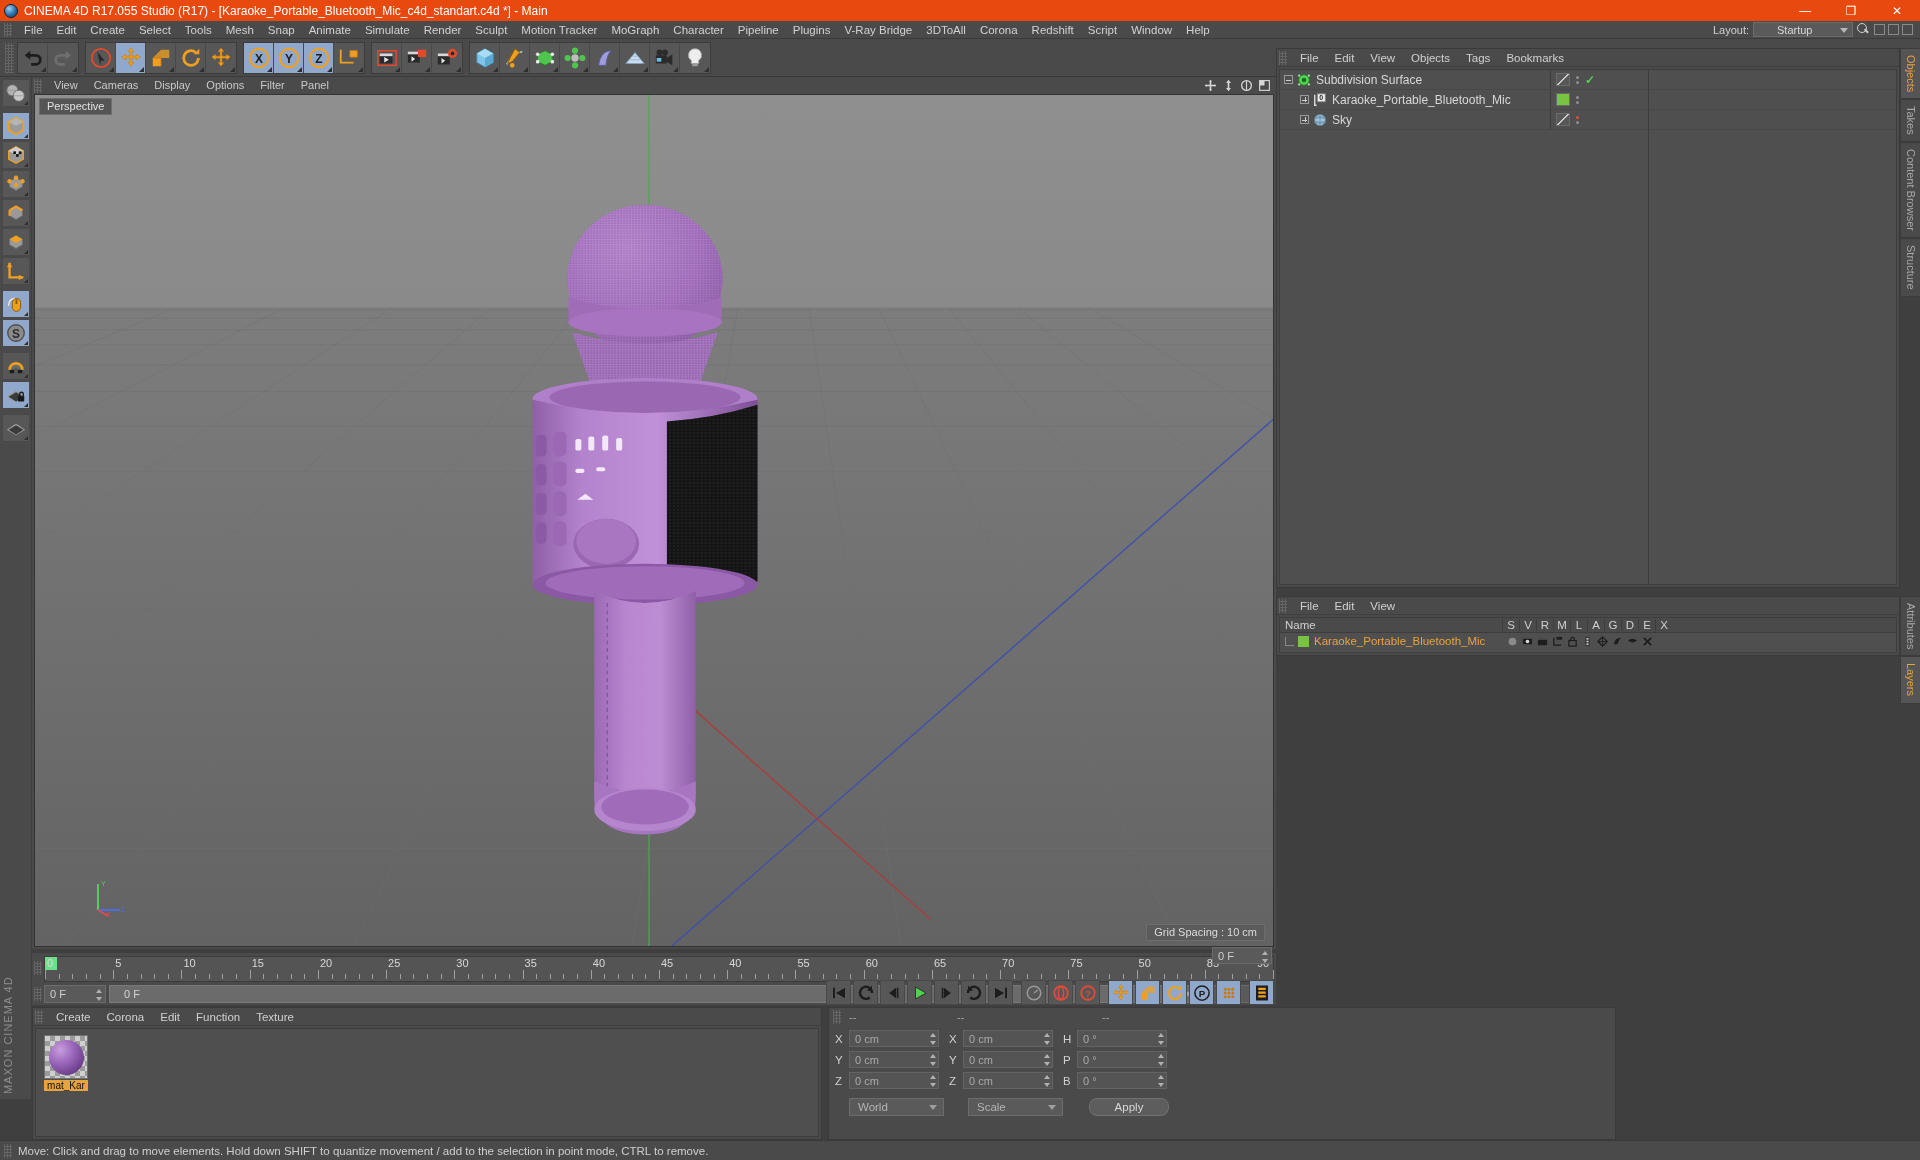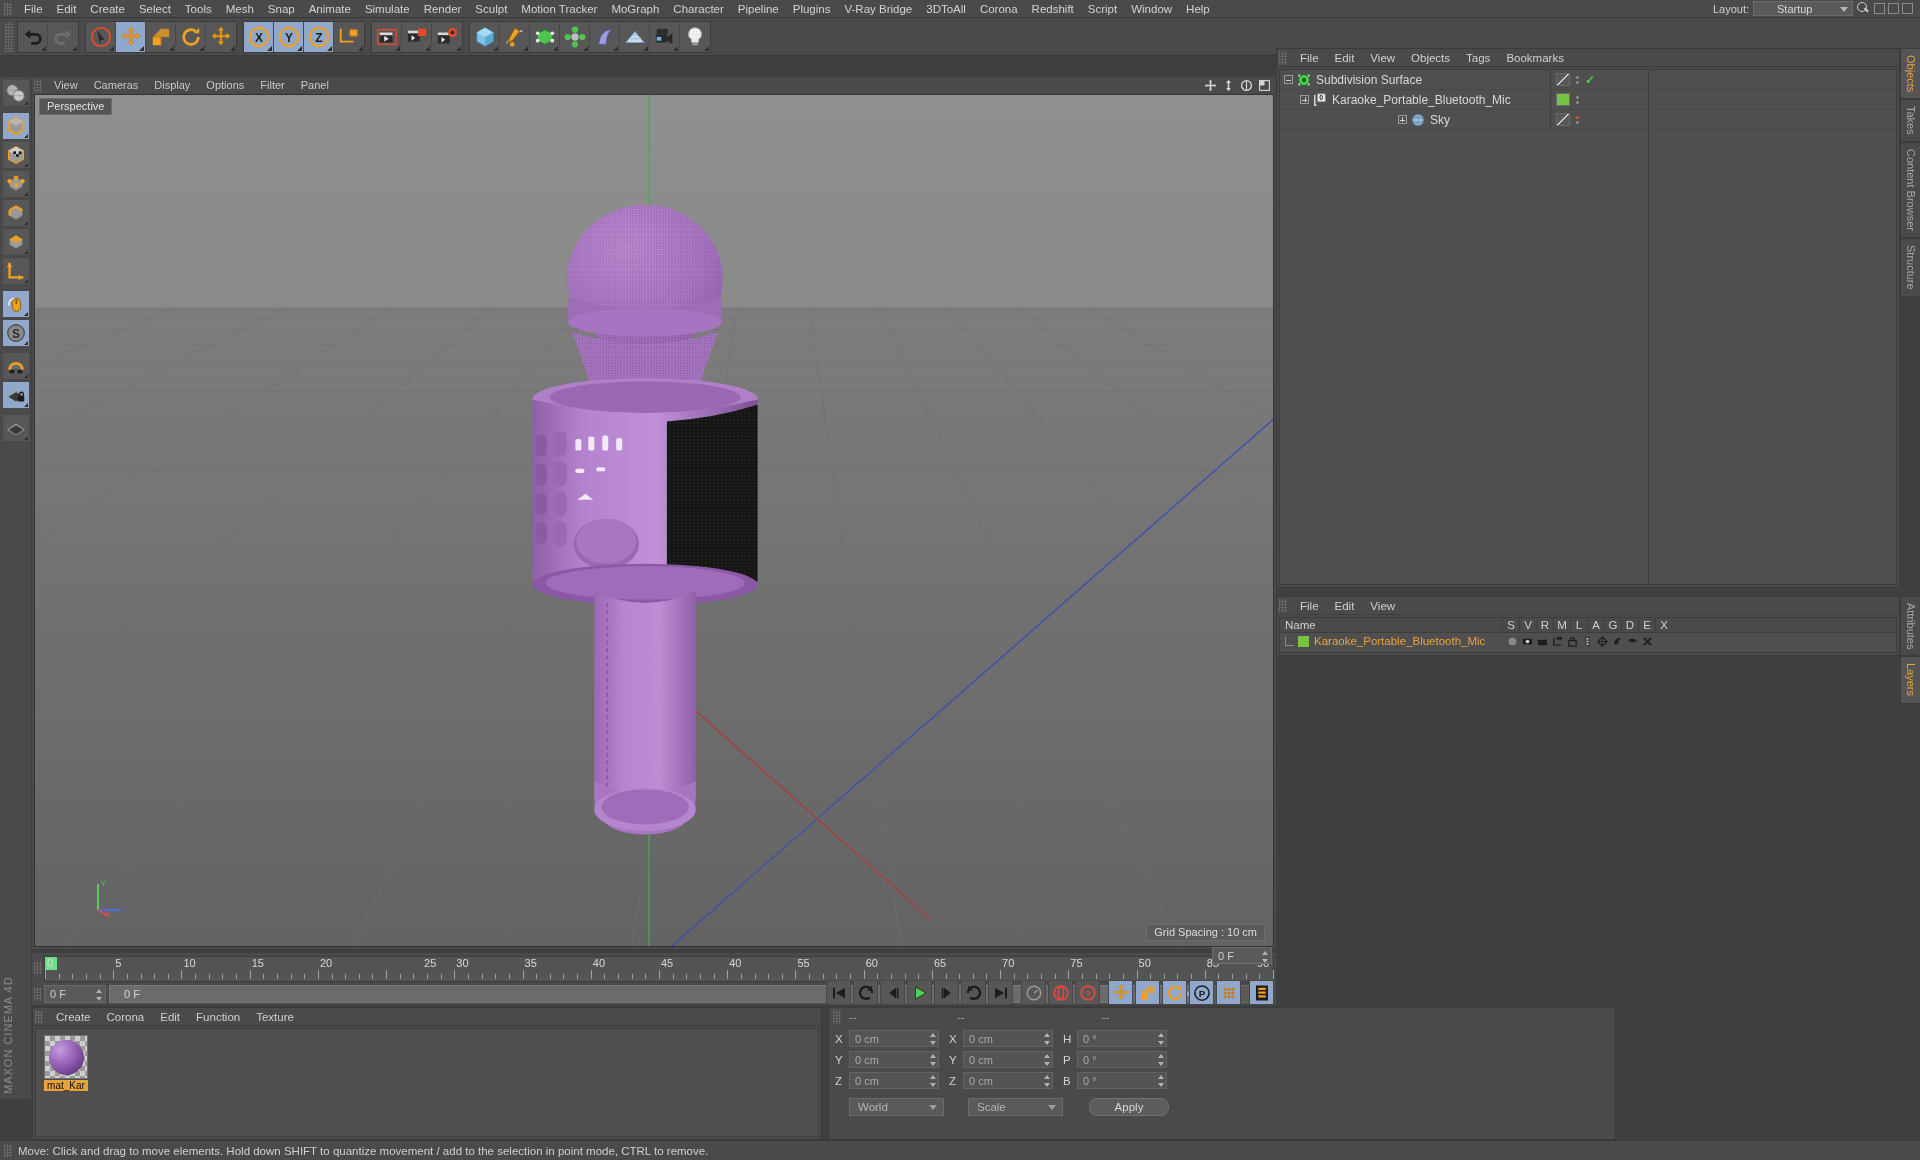--- a/index.html
+++ b/index.html
@@ -207,20 +207,29 @@
   .hgrip{width:8px;height:14px;background-image:
       repeating-linear-gradient(0deg,#6e6e6e 0 1px,transparent 1px 3px),
       repeating-linear-gradient(90deg,#6e6e6e 0 1px,transparent 1px 3px);
       background-size:3px 3px;opacity:.75;flex:0 0 auto;}
 </style>
 </head>
 <body>
 
 <div class="app">
 
+  <div class="titlebar">
+    <div class="c4dlogo"></div>
+    <div class="ttext">CINEMA 4D R17.055 Studio (R17) - [Karaoke_Portable_Bluetooth_Mic_c4d_standart.c4d *] - Main</div>
+    <div class="winbtns">
+      <div>—</div>
+      <div>❐</div>
+      <div class="close">✕</div>
+    </div>
+  </div>
 
   <div class="menubar">
     <div class="hgrip" style="margin-right:5px"></div>
     <div id="menu-items" style="display:flex">
         <div class="mi">File</div>
         <div class="mi">Edit</div>
         <div class="mi">Create</div>
         <div class="mi">Select</div>
         <div class="mi">Tools</div>
         <div class="mi">Mesh</div>
@@ -779,21 +788,21 @@
             </div>
             <div class="dotcol">
               <span class="tagswatch" style="background: rgb(118, 196, 66);"></span>
               <span class="dots">
                 <i style="background:#8f8f8f"></i>
                 <i></i>
               </span>
             </div>
           </div>
           <div class="objrow">
-            <div class="treearea" style="padding-left: 20px; justify-content: center;">
+            <div class="treearea" style="padding-left: 20px;">
               <span class="plusbox plus"></span>
               <span class="objicon"><svg width="14" height="14" viewBox="0 0 16 16">
                   <circle cx="8" cy="8" r="6.4" fill="#9fc2dd" stroke="#5c7f99"></circle>
                   <ellipse cx="8" cy="8" rx="6.4" ry="2.6" fill="none" stroke="#5c7f99" stroke-width=".8"></ellipse>
                   <path d="M8 1.6v12.8M2.6 4.6h10.8M2.6 11.4h10.8" stroke="#5c7f99" stroke-width=".7" fill="none"></path>
                 </svg></span>
               <span>Sky</span>
             </div>
             <div class="dotcol">
               <span class="tagswatch" style="background: linear-gradient(135deg, rgb(88, 88, 88) 0px, rgb(88, 88, 88) 46%, rgb(207, 207, 207) 46%, rgb(207, 207, 207) 54%, rgb(88, 88, 88) 54%, rgb(88, 88, 88) 100%);"></span>
@@ -929,21 +938,21 @@
           <div class="tltick" style="left: calc(17.7778%);"></div>
           <div class="tltick" style="left: calc(18.8889%);"></div>
           <div class="tltick" style="left: calc(20%);"></div>
           <div class="tltick" style="left: calc(21.1111%);"></div>
           <div class="tlnum" style="left: calc(22.2222% + 2px);">20</div>
           <div class="tltick maj" style="left: calc(22.2222%);"></div>
           <div class="tltick" style="left: calc(23.3333%);"></div>
           <div class="tltick" style="left: calc(24.4444%);"></div>
           <div class="tltick" style="left: calc(25.5556%);"></div>
           <div class="tltick" style="left: calc(26.6667%);"></div>
-          <div class="tlnum" style="left: calc(27.7778% + 2px); margin-left: 36px;">25</div>
+          <div class="tlnum" style="left: calc(27.7778% + 2px);">25</div>
           <div class="tltick maj" style="left: calc(27.7778%);"></div>
           <div class="tltick" style="left: calc(28.8889%);"></div>
           <div class="tltick" style="left: calc(30%);"></div>
           <div class="tltick" style="left: calc(31.1111%);"></div>
           <div class="tltick" style="left: calc(32.2222%);"></div>
           <div class="tlnum" style="left: calc(33.3333% + 2px);">30</div>
           <div class="tltick maj" style="left: calc(33.3333%);"></div>
           <div class="tltick" style="left: calc(34.4444%);"></div>
           <div class="tltick" style="left: calc(35.5556%);"></div>
           <div class="tltick" style="left: calc(36.6667%);"></div>

